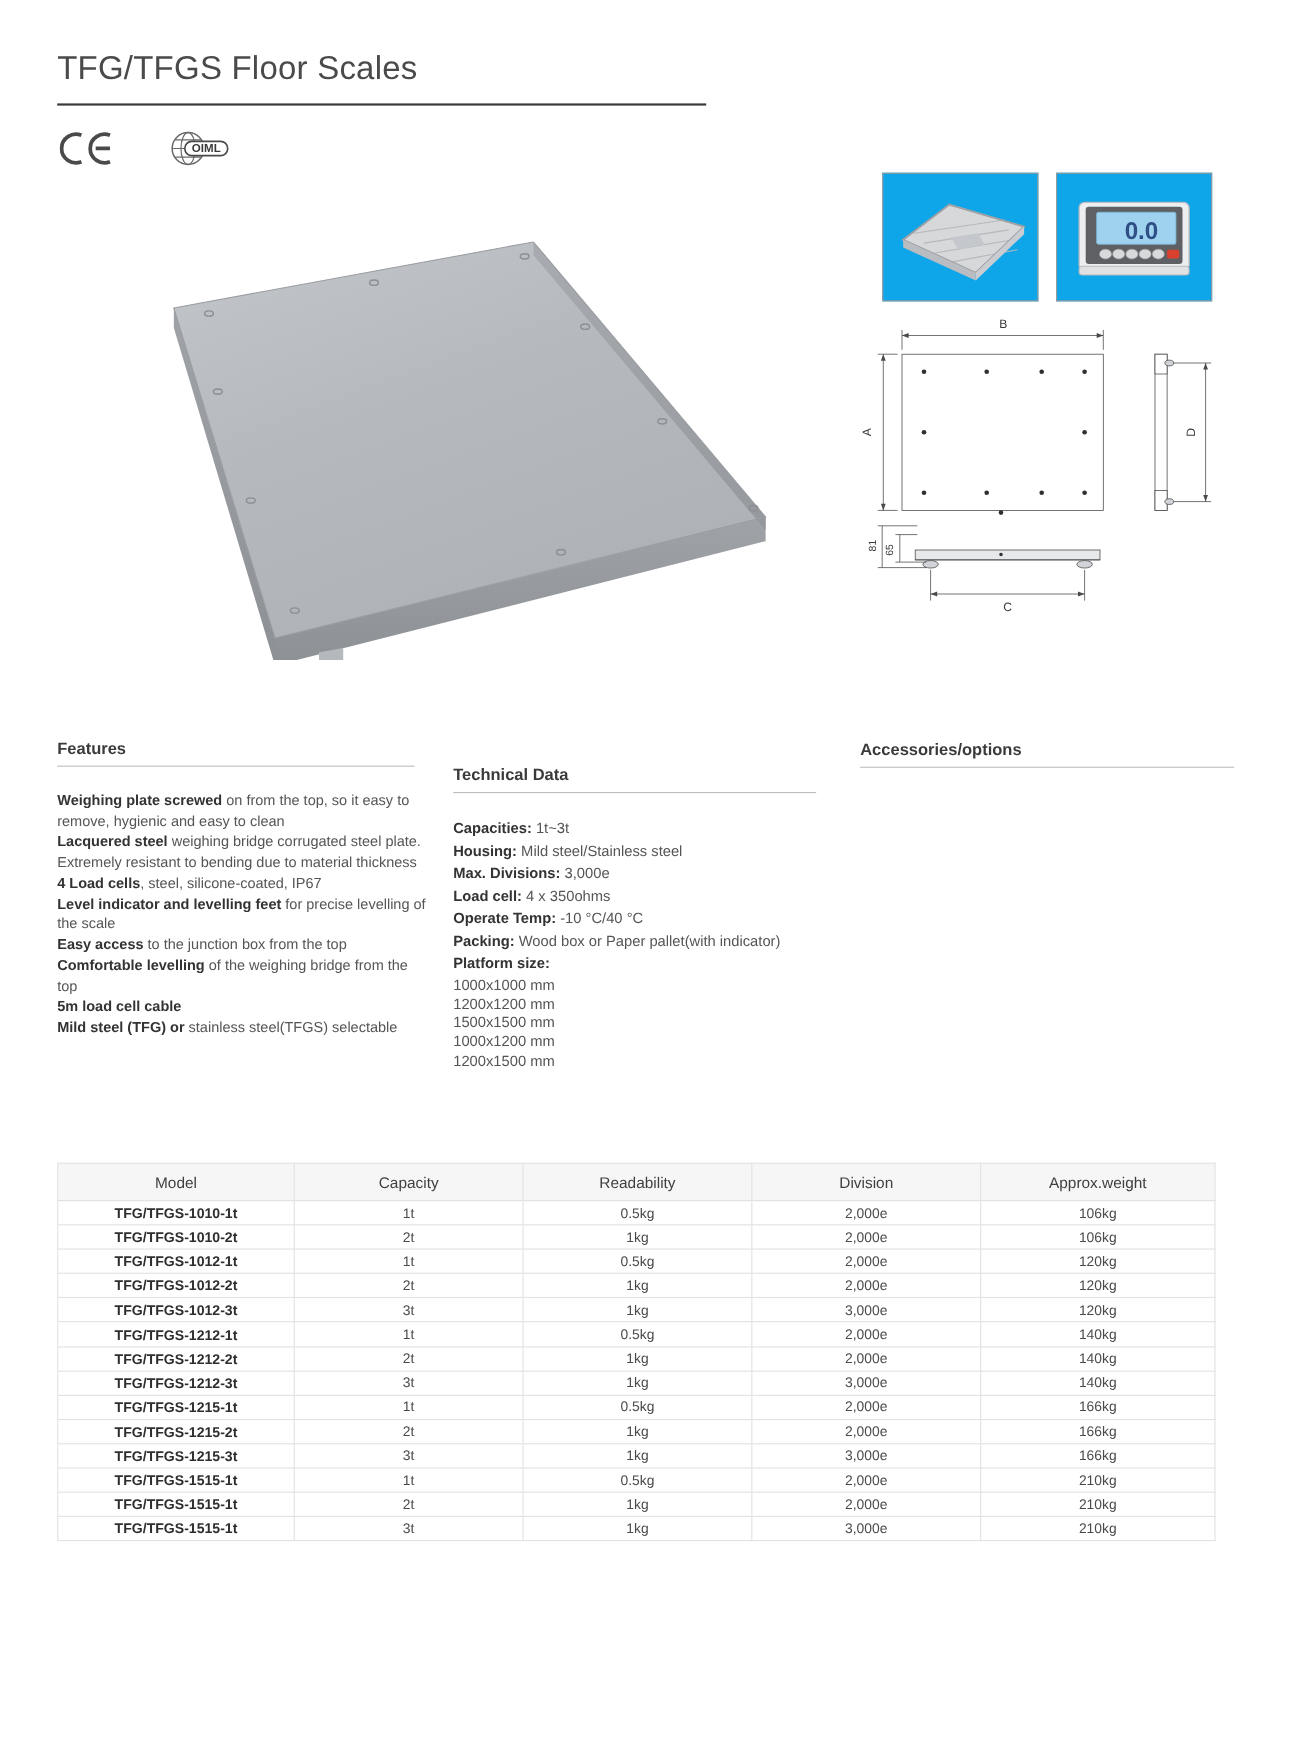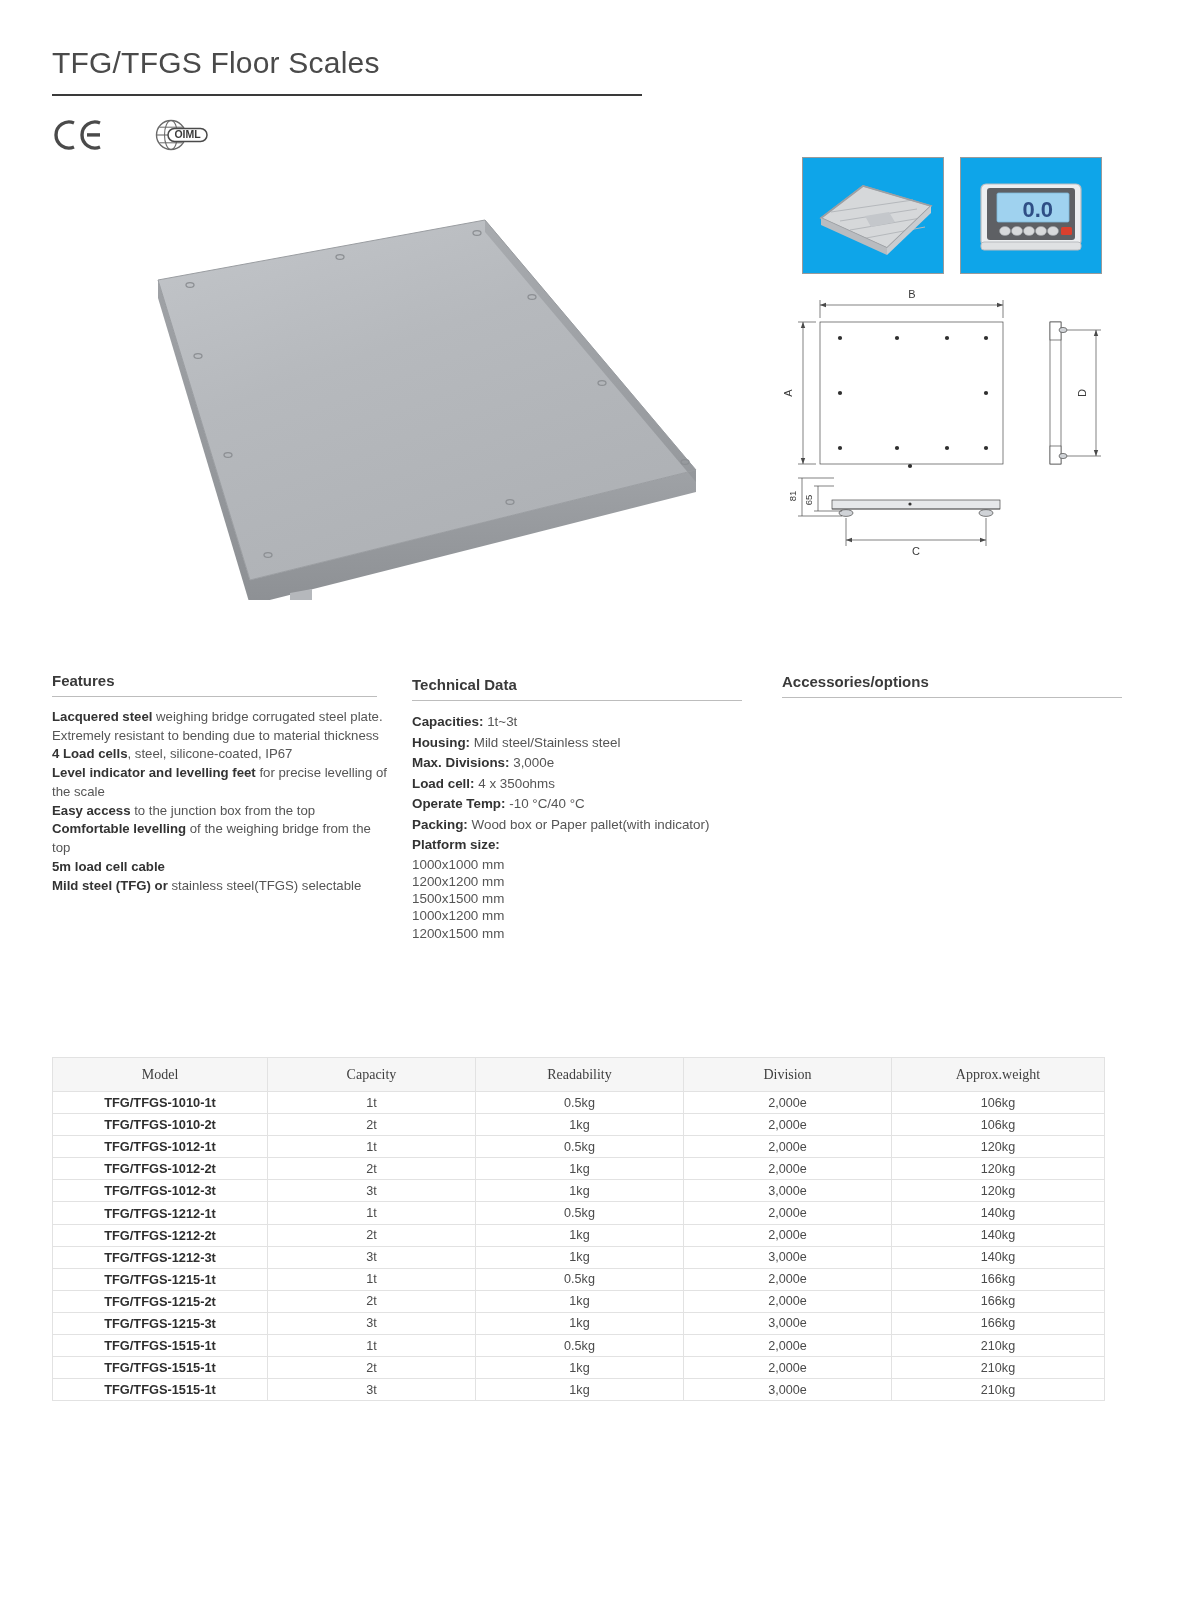--- a/index.html
+++ b/index.html
@@ -35,26 +35,26 @@
     width: 142px; height: 117px; border: 1px solid #9a9a9a; background: #0ea5e9;
     display: flex; align-items: center; justify-content: center; overflow: hidden;
   }
 
   
   .drawings { position: absolute; left: 762px; top: 278px; width: 360px; height: 285px; }
 
   
   .col { position: absolute; }
   .col-features { left: 52px; top: 672px; width: 340px; }
-  .col-tech { left: 412px; top: 676px; width: 345px; }
+  .col-tech { left: 412px; top: 696px; width: 345px; }
   .col-acc { left: 782px; top: 673px; width: 350px; }
 
   .col h2 {
     font-size: 15px; font-weight: bold; color: #3a3a3a;
-    padding-bottom: 7px; margin-bottom: 11px;
+    padding-bottom: 7px; margin-bottom: 22px;
     border-bottom: 1px solid #bdbdbd;
   }
   .col-features h2 { width: 325px; }
   .col-tech h2 { width: 330px; }
   .col-acc h2 { width: 340px; }
 
   .feat-list { font-size: 13.2px; line-height: 1.42; color: #555; }
   .feat-list .b { font-weight: bold; color: #333; }
 
   .tech-list { font-size: 13.4px; line-height: 1.53; color: #555; }
@@ -67,21 +67,21 @@
     content: ""; position: absolute; left: 2px; top: 7px;
     width: 6px; height: 6px; background: #666;
   }
 
   
   .tbl-wrap { position: absolute; left: 52px; top: 1057px; width: 1052px; }
   table { border-collapse: collapse; width: 100%; table-layout: fixed; }
   th, td { border: 1px solid #e2e2e2; text-align: center; color: #4a4a4a; }
   thead th {
     background: #f6f6f6; font-size: 14px; font-weight: 400;
-    height: 34px; color: #3f3f3f; font-family: Liberation Serif, serif;
+    height: 34px; color: #3f3f3f;
   }
   tbody td { height: 22.1px; font-size: 12.6px; padding: 0 2px; }
   tbody td.model { font-weight: bold; font-size: 12.8px; color: #2e2e2e; margin-left: 32px; }
   col.c-model { width: 215px; }
   col.c-cap   { width: 208px; }
   col.c-read  { width: 208px; }
   col.c-div   { width: 208px; }
   col.c-wt    { width: 213px; }
 
   
@@ -268,20 +268,21 @@
     <text x="30" y="115" font-family="Liberation Sans, sans-serif" font-size="11" fill="#3a3a3a" text-anchor="middle" transform="rotate(-90 30 115)">A</text>
     <text x="324" y="115" font-family="Liberation Sans, sans-serif" font-size="11" fill="#3a3a3a" text-anchor="middle" transform="rotate(-90 324 115)">D</text>
     <text x="154" y="277" font-family="Liberation Sans, sans-serif" font-size="11" fill="#3a3a3a" text-anchor="middle">C</text>
     <text x="34" y="218" font-family="Liberation Sans, sans-serif" font-size="9.5" fill="#3a3a3a" text-anchor="middle" transform="rotate(-90 34 218)">81</text>
     <text x="50" y="222" font-family="Liberation Sans, sans-serif" font-size="9.5" fill="#3a3a3a" text-anchor="middle" transform="rotate(-90 50 222)">65</text>
   </svg>
 
   <div class="col col-features">
     <h2>Features</h2>
     <div class="feat-list" id="features-list">
+        <div><span class="b">Weighing plate screwed</span><span> on from the top, so it easy to remove, hygienic and easy to clean</span></div>
         <div><span class="b">Lacquered steel</span><span> weighing bridge corrugated steel plate. Extremely resistant to bending due to material thickness</span></div>
         <div><span class="b">4 Load cells</span><span>, steel, silicone-coated, IP67</span></div>
         <div><span class="b">Level indicator and levelling feet</span><span> for precise levelling of the scale</span></div>
         <div><span class="b">Easy access</span><span> to the junction box from the top</span></div>
         <div><span class="b">Comfortable levelling</span><span> of the weighing bridge from the top</span></div>
         <div><span class="b">5m load cell cable</span><span></span></div>
         <div><span class="b">Mild steel (TFG) or</span><span> stainless steel(TFGS) selectable</span></div>
       </div>
   </div>
 

